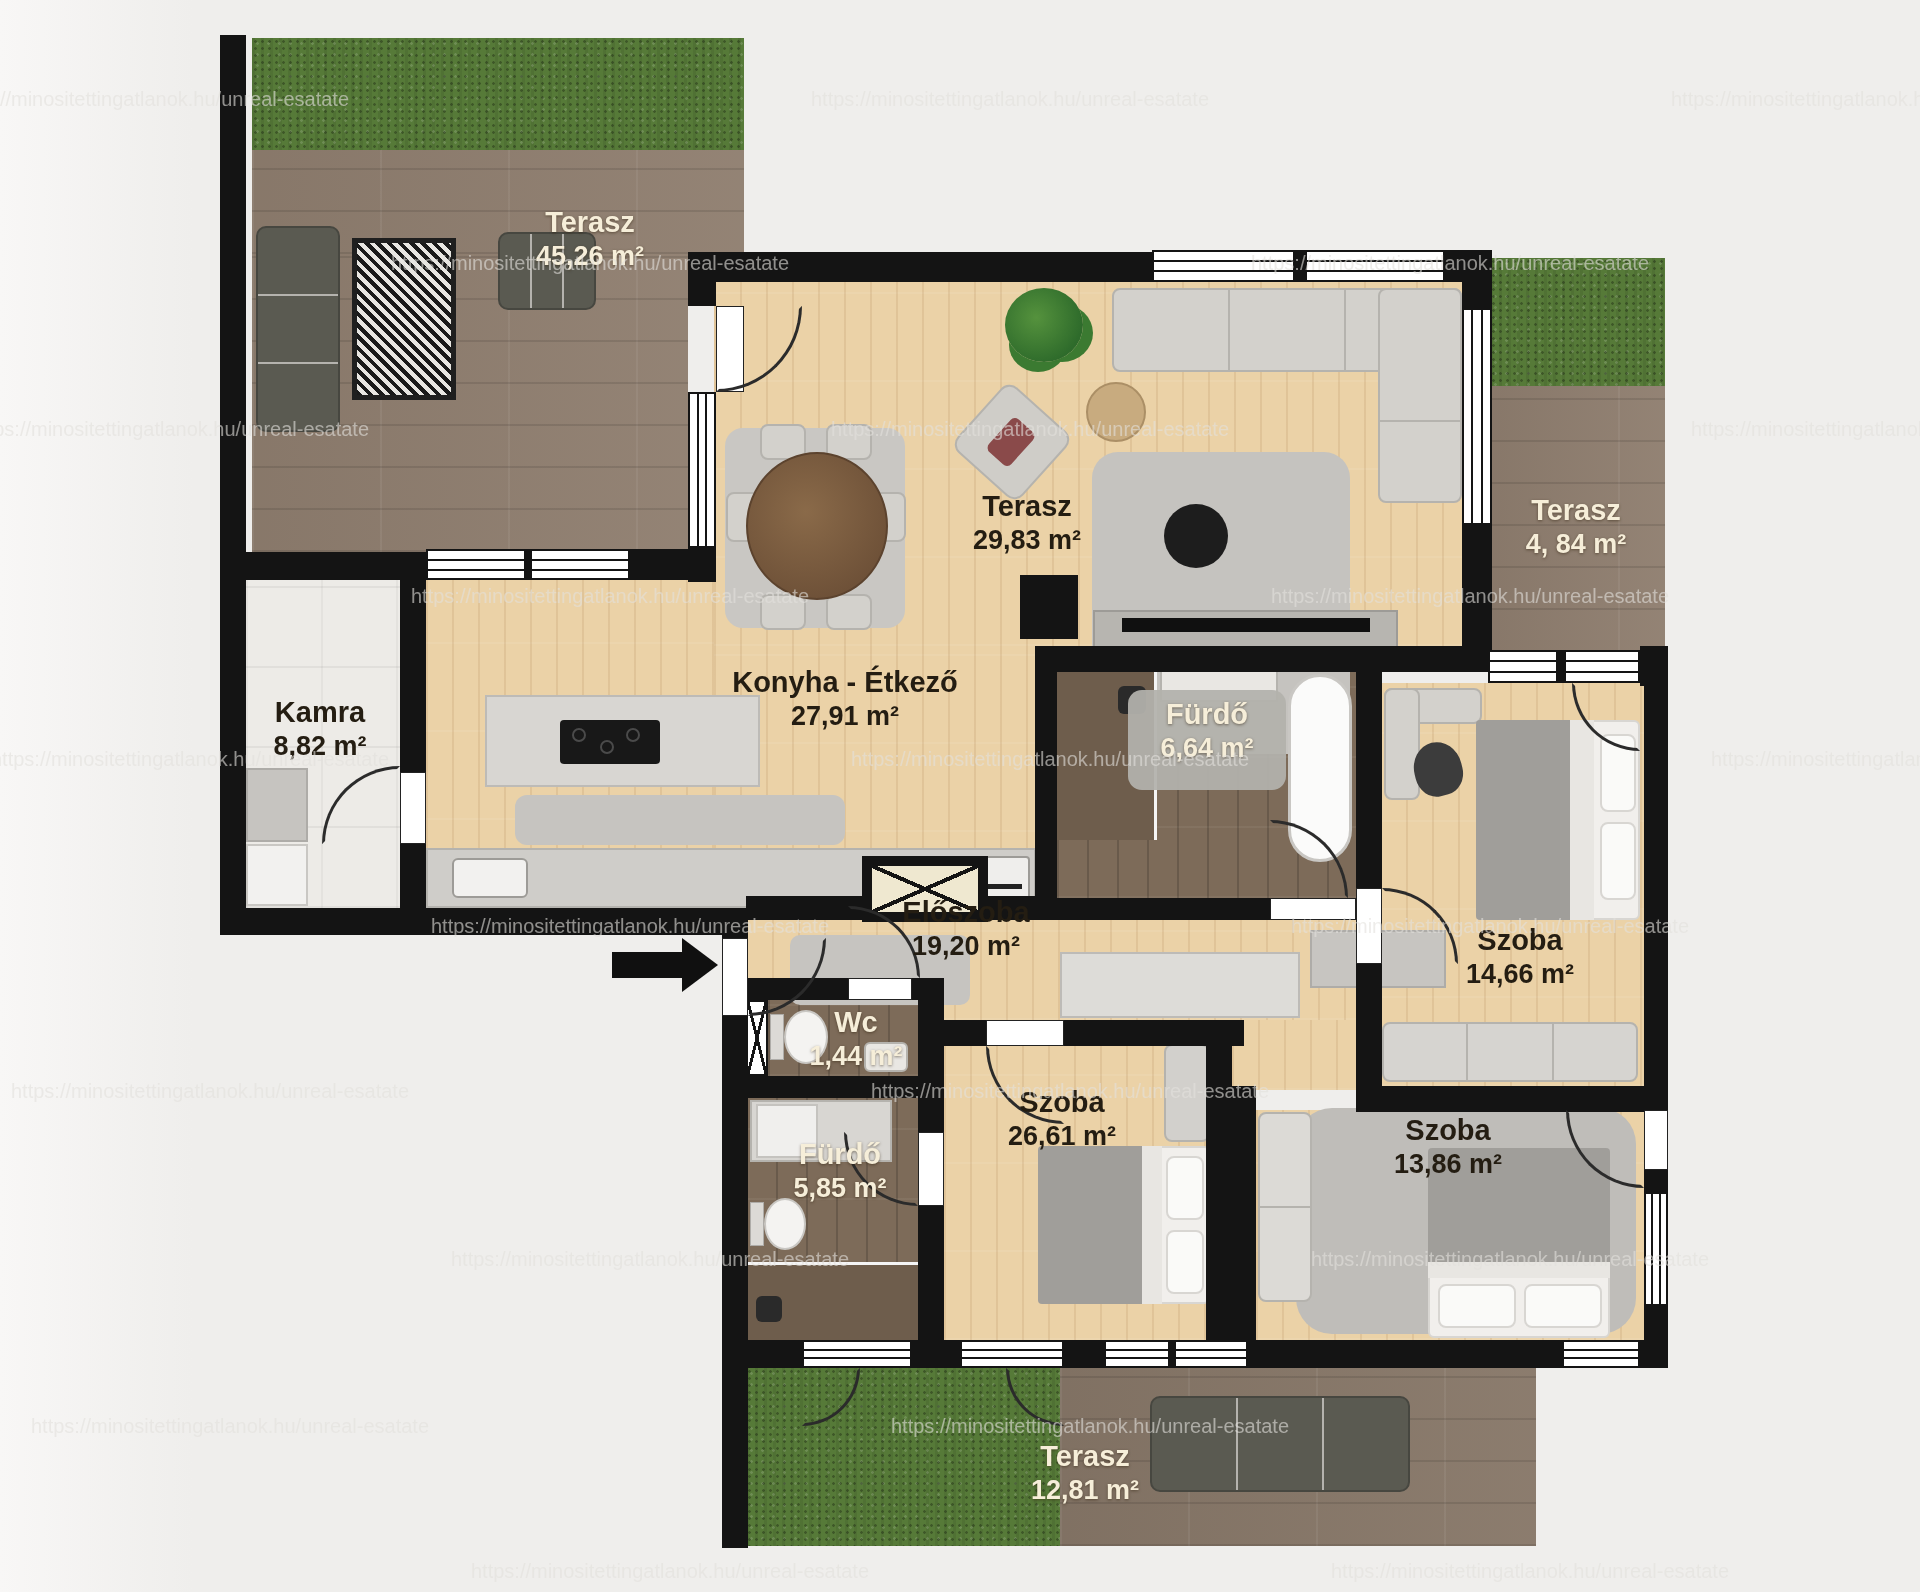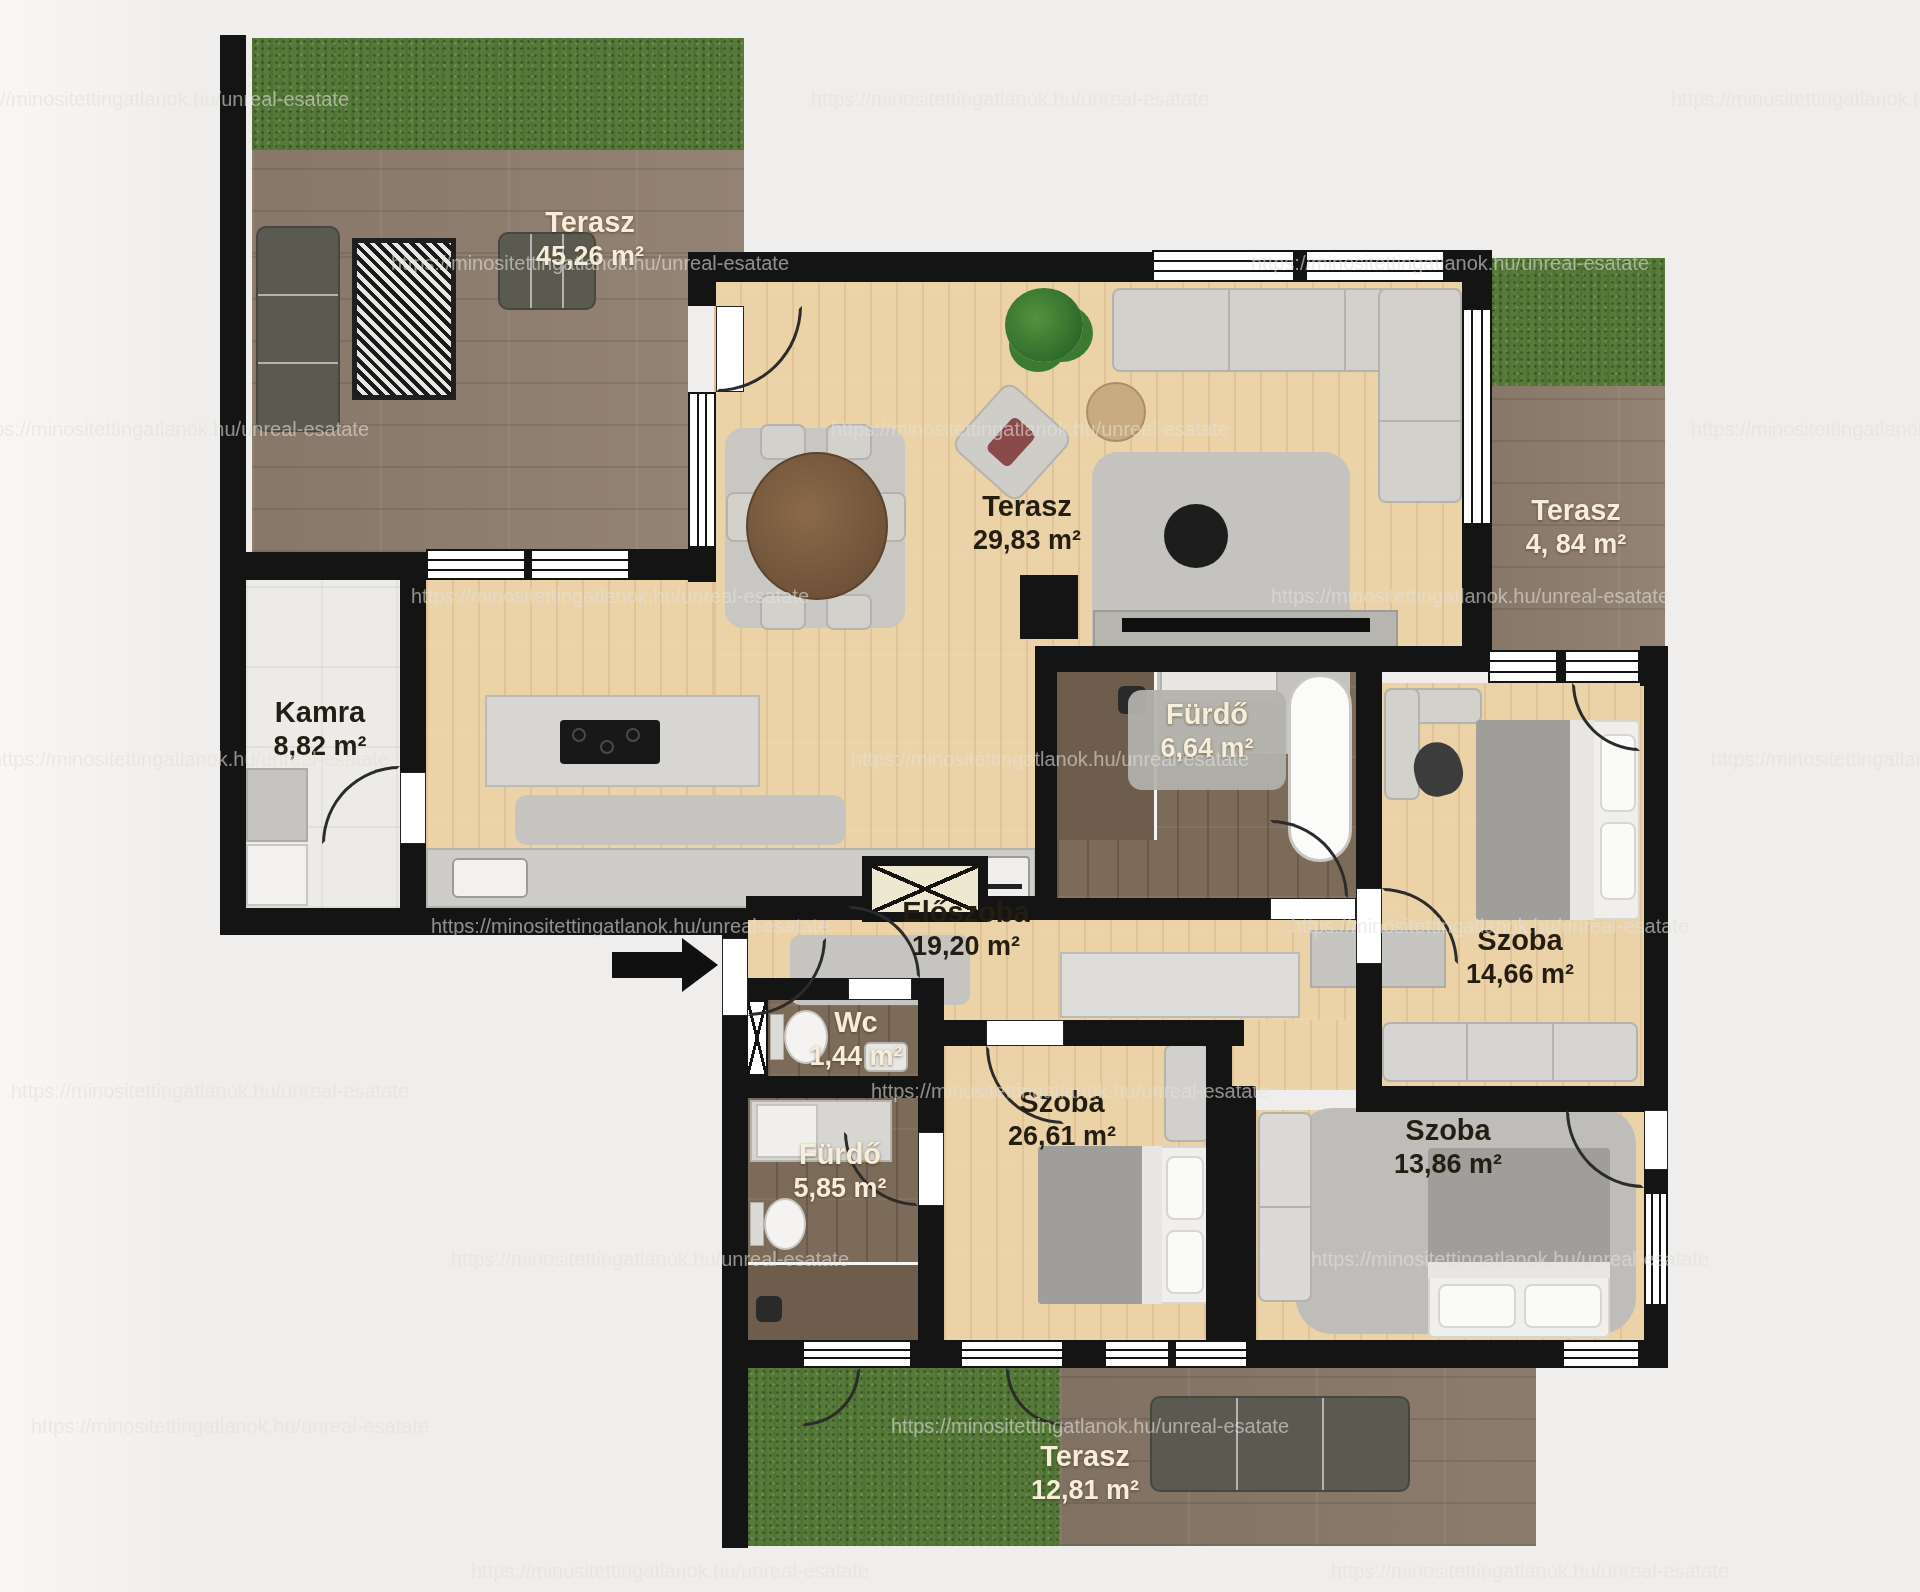--- a/index.html
+++ b/index.html
@@ -274,20 +274,24 @@
   </div>
 
   <div class="lbl light" style="left:590px;top:204px;">
     <span class="a">Terasz</span>
     <span class="b">45,26 m²</span>
   </div>
   <div class="lbl dark" style="left:1027px;top:488px;">
     <span class="a">Terasz</span>
     <span class="b">29,83 m²</span>
   </div>
+  <div class="lbl dark" style="left:845px;top:664px;">
+    <span class="a">Konyha - Étkező</span>
+    <span class="b">27,91 m²</span>
+  </div>
   <div class="lbl dark" style="left:320px;top:694px;">
     <span class="a">Kamra</span>
     <span class="b">8,82 m²</span>
   </div>
   <div class="lbl light" style="left:1576px;top:492px;">
     <span class="a">Terasz</span>
     <span class="b">4, 84 m²</span>
   </div>
   <div class="lbl light" style="left:1207px;top:696px;">
     <span class="a">Fürdő</span>

